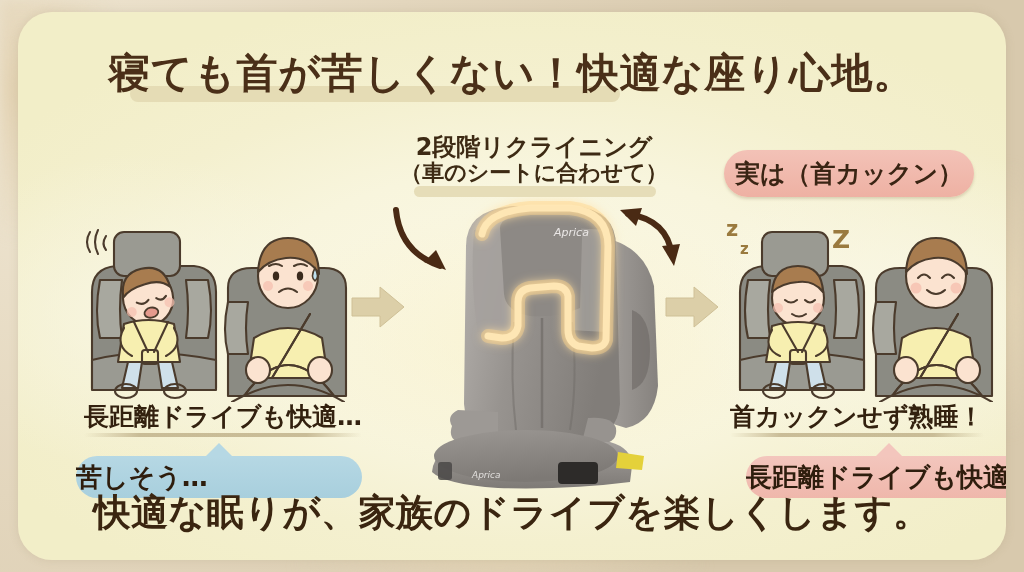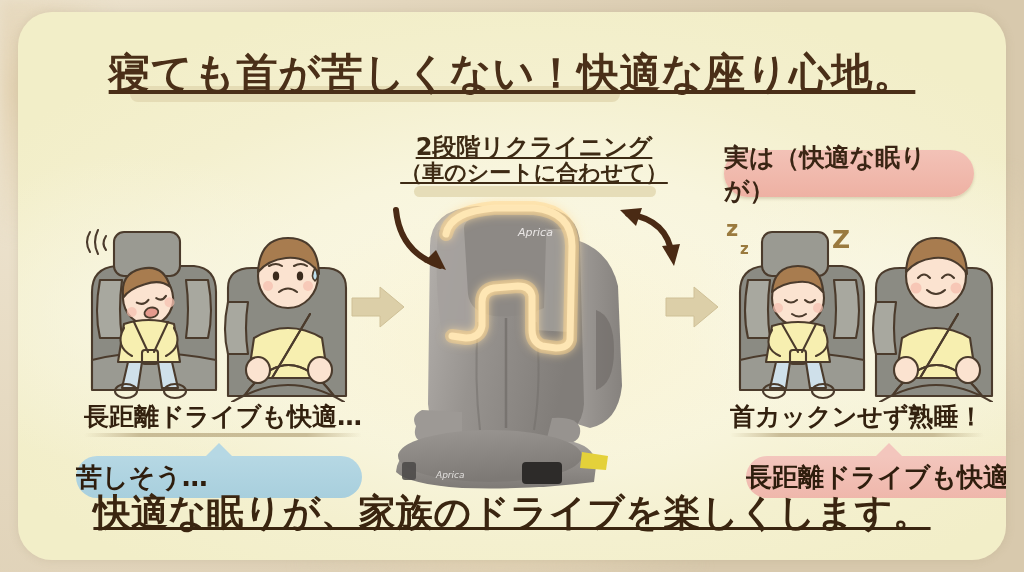--- a/index.html
+++ b/index.html
@@ -51,21 +51,21 @@
   #card::after{
     content:"";
     position:absolute; inset:0;
     background:
       radial-gradient(ellipse 300px 220px at 120px 300px, rgba(248,246,226,.9), transparent 72%),
       radial-gradient(ellipse 320px 230px at 900px 300px, rgba(250,248,232,.85), transparent 72%),
       radial-gradient(ellipse 360px 180px at 512px 330px, rgba(248,240,198,.55), transparent 75%);
     pointer-events:none;
   }
 
-  .layer { position: absolute; text-decoration: underline; }
+  .layer { position: absolute; }
 
   
   #headline {
     left: 0; right: 0; top: 34px;
     text-align: center;
     font-size: 41px;
     font-weight: 700;
     letter-spacing: 1px;
     color: #4a2f18;
     z-index: 6;
@@ -192,21 +192,21 @@
   .flow-arrow { position: absolute; z-index: 5; }
   #flow-arrow-1 { left: 332px; top: 272px; }
   #flow-arrow-2 { left: 646px; top: 272px; }
 
   
   .panel { position: absolute; z-index: 4; }
   #panel-left  { left: 58px;  top: 198px; width: 278px; height: 192px; }
   #panel-right { left: 694px; top: 198px; width: 284px; height: 192px; }
 
   
-  #seat { left: 364px; top: 178px; width: 270px; height: 300px; z-index: 5; }
+  #seat { left: 400px; top: 178px; width: 270px; height: 300px; z-index: 5; }
 
   
   #recline-arrow-left  { position:absolute; left: 372px; top: 188px; z-index: 7; }
   #recline-arrow-right { position:absolute; left: 596px; top: 186px; z-index: 7; }
 </style>
 </head>
 <body>
 
 <div id="stage">
   <div id="card">
@@ -217,21 +217,21 @@
     </div>
 
 
     <div class="layer" id="center-caption">
       <span class="cc-underline"></span>
       <span class="cc1">2段階リクライニング</span>
       <span class="cc2">（車のシートに合わせて）</span>
     </div>
 
     <div class="pill" id="pill-right">
-      <span>実は（快適な眠りが）</span>
+      <span>実は（首カックン）</span>
     </div>
 
     <div class="panel" id="panel-left">
       <svg width="278" height="192" viewBox="0 0 278 192">
         <defs>
           <style>
             .ln{fill:none;stroke:#4b3b2c;stroke-width:2.1;stroke-linecap:round;stroke-linejoin:round}
             .seatA{fill:#9a9a92}
             .seatB{fill:#8b8b83}
             .seatC{fill:#a8a89f}

